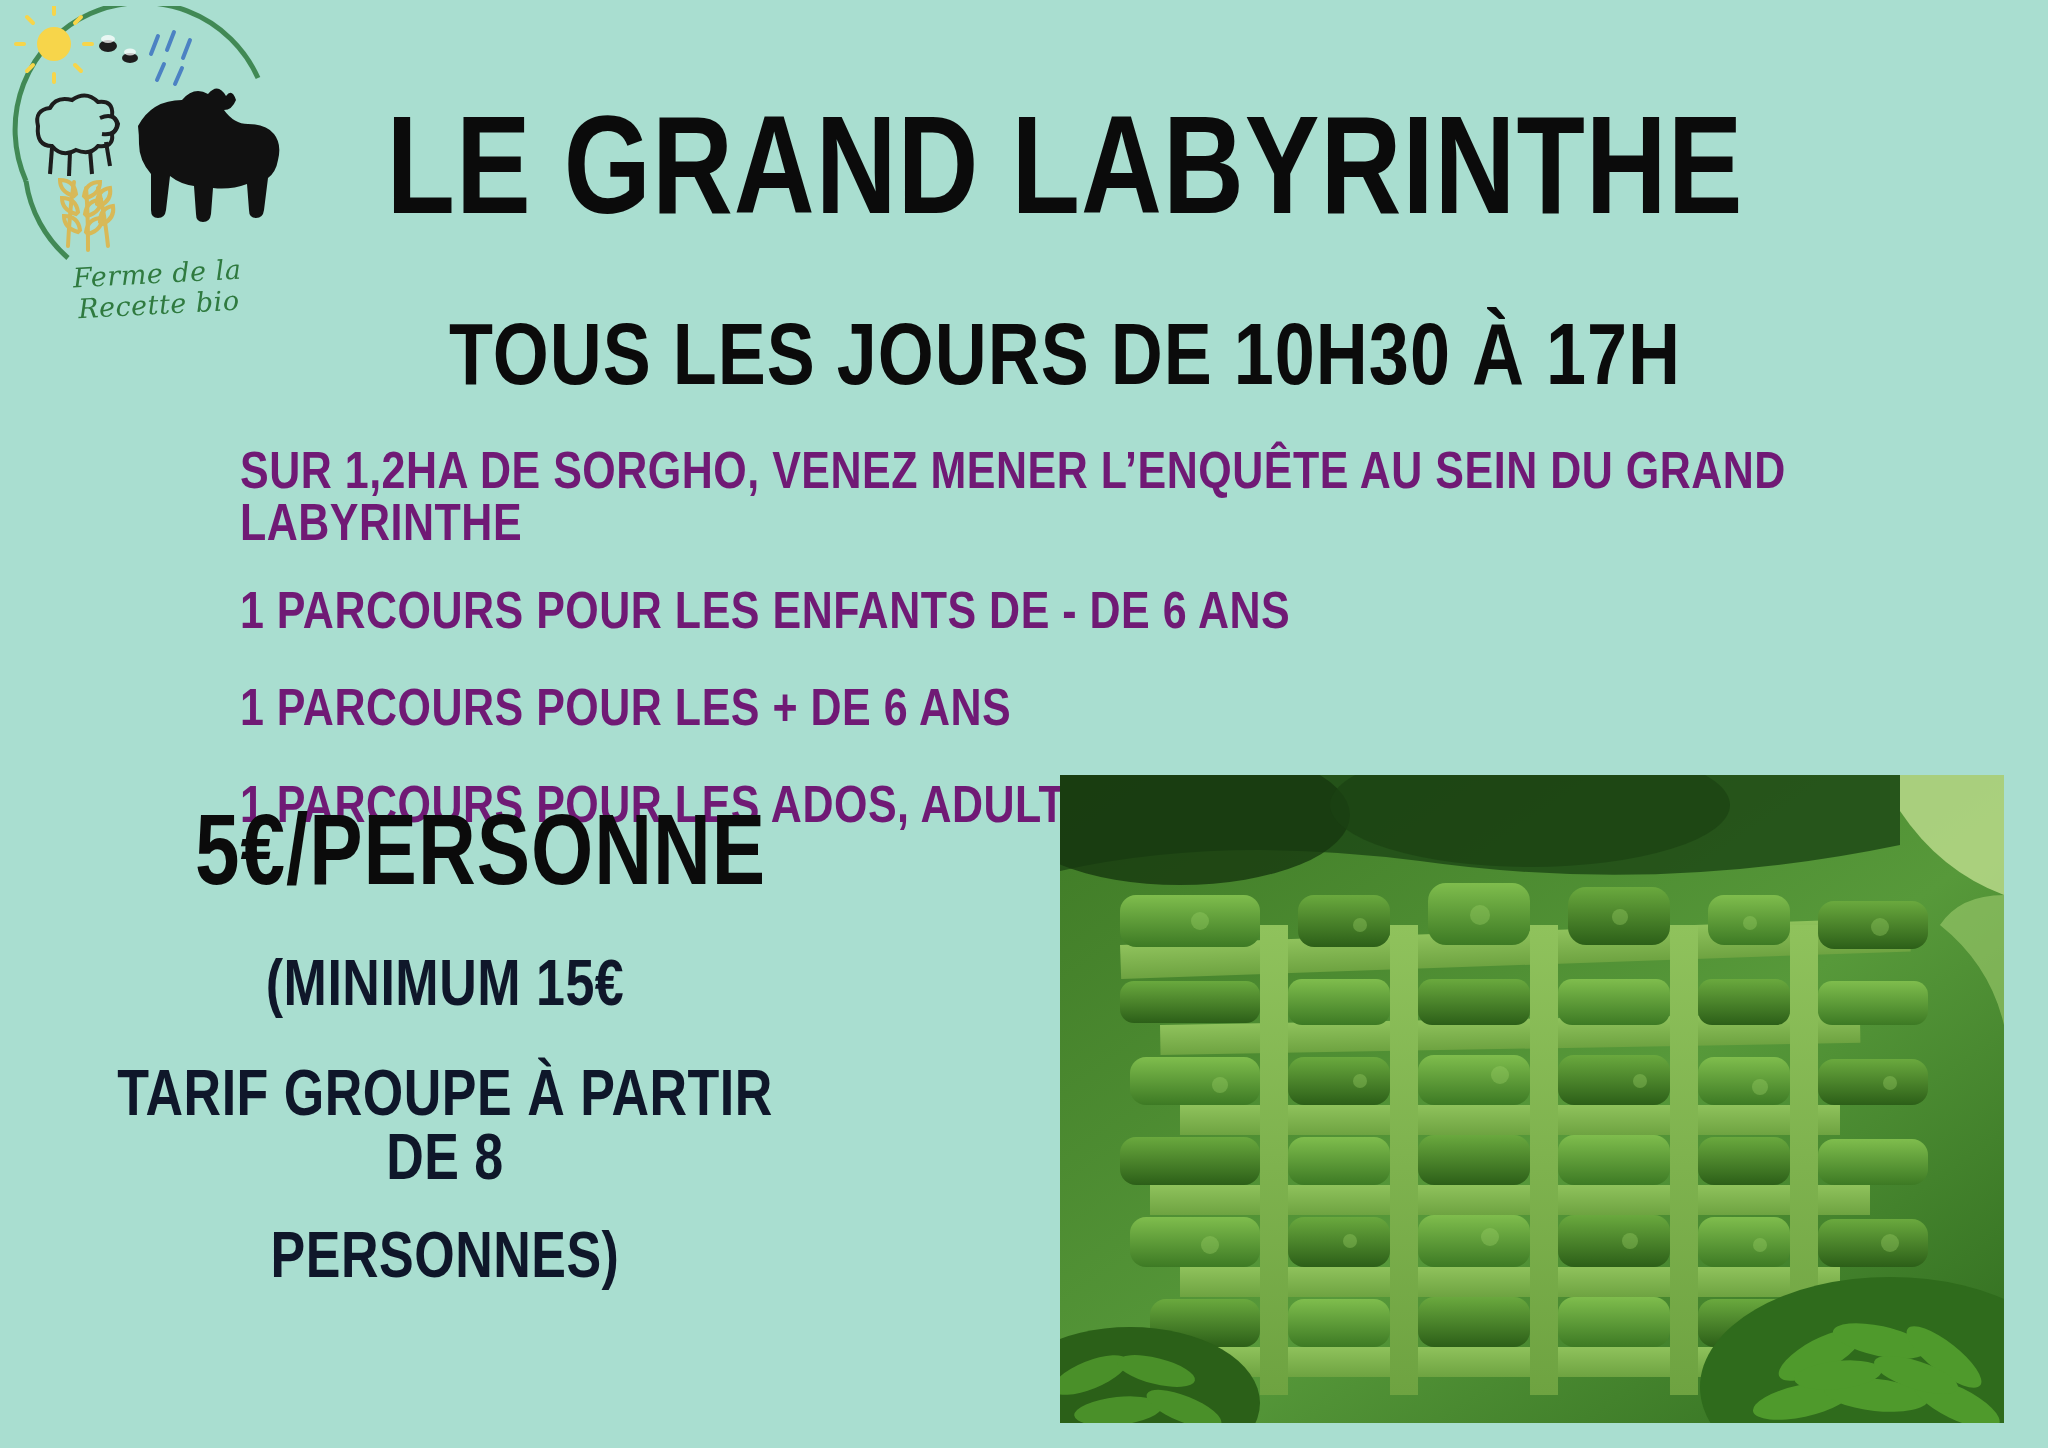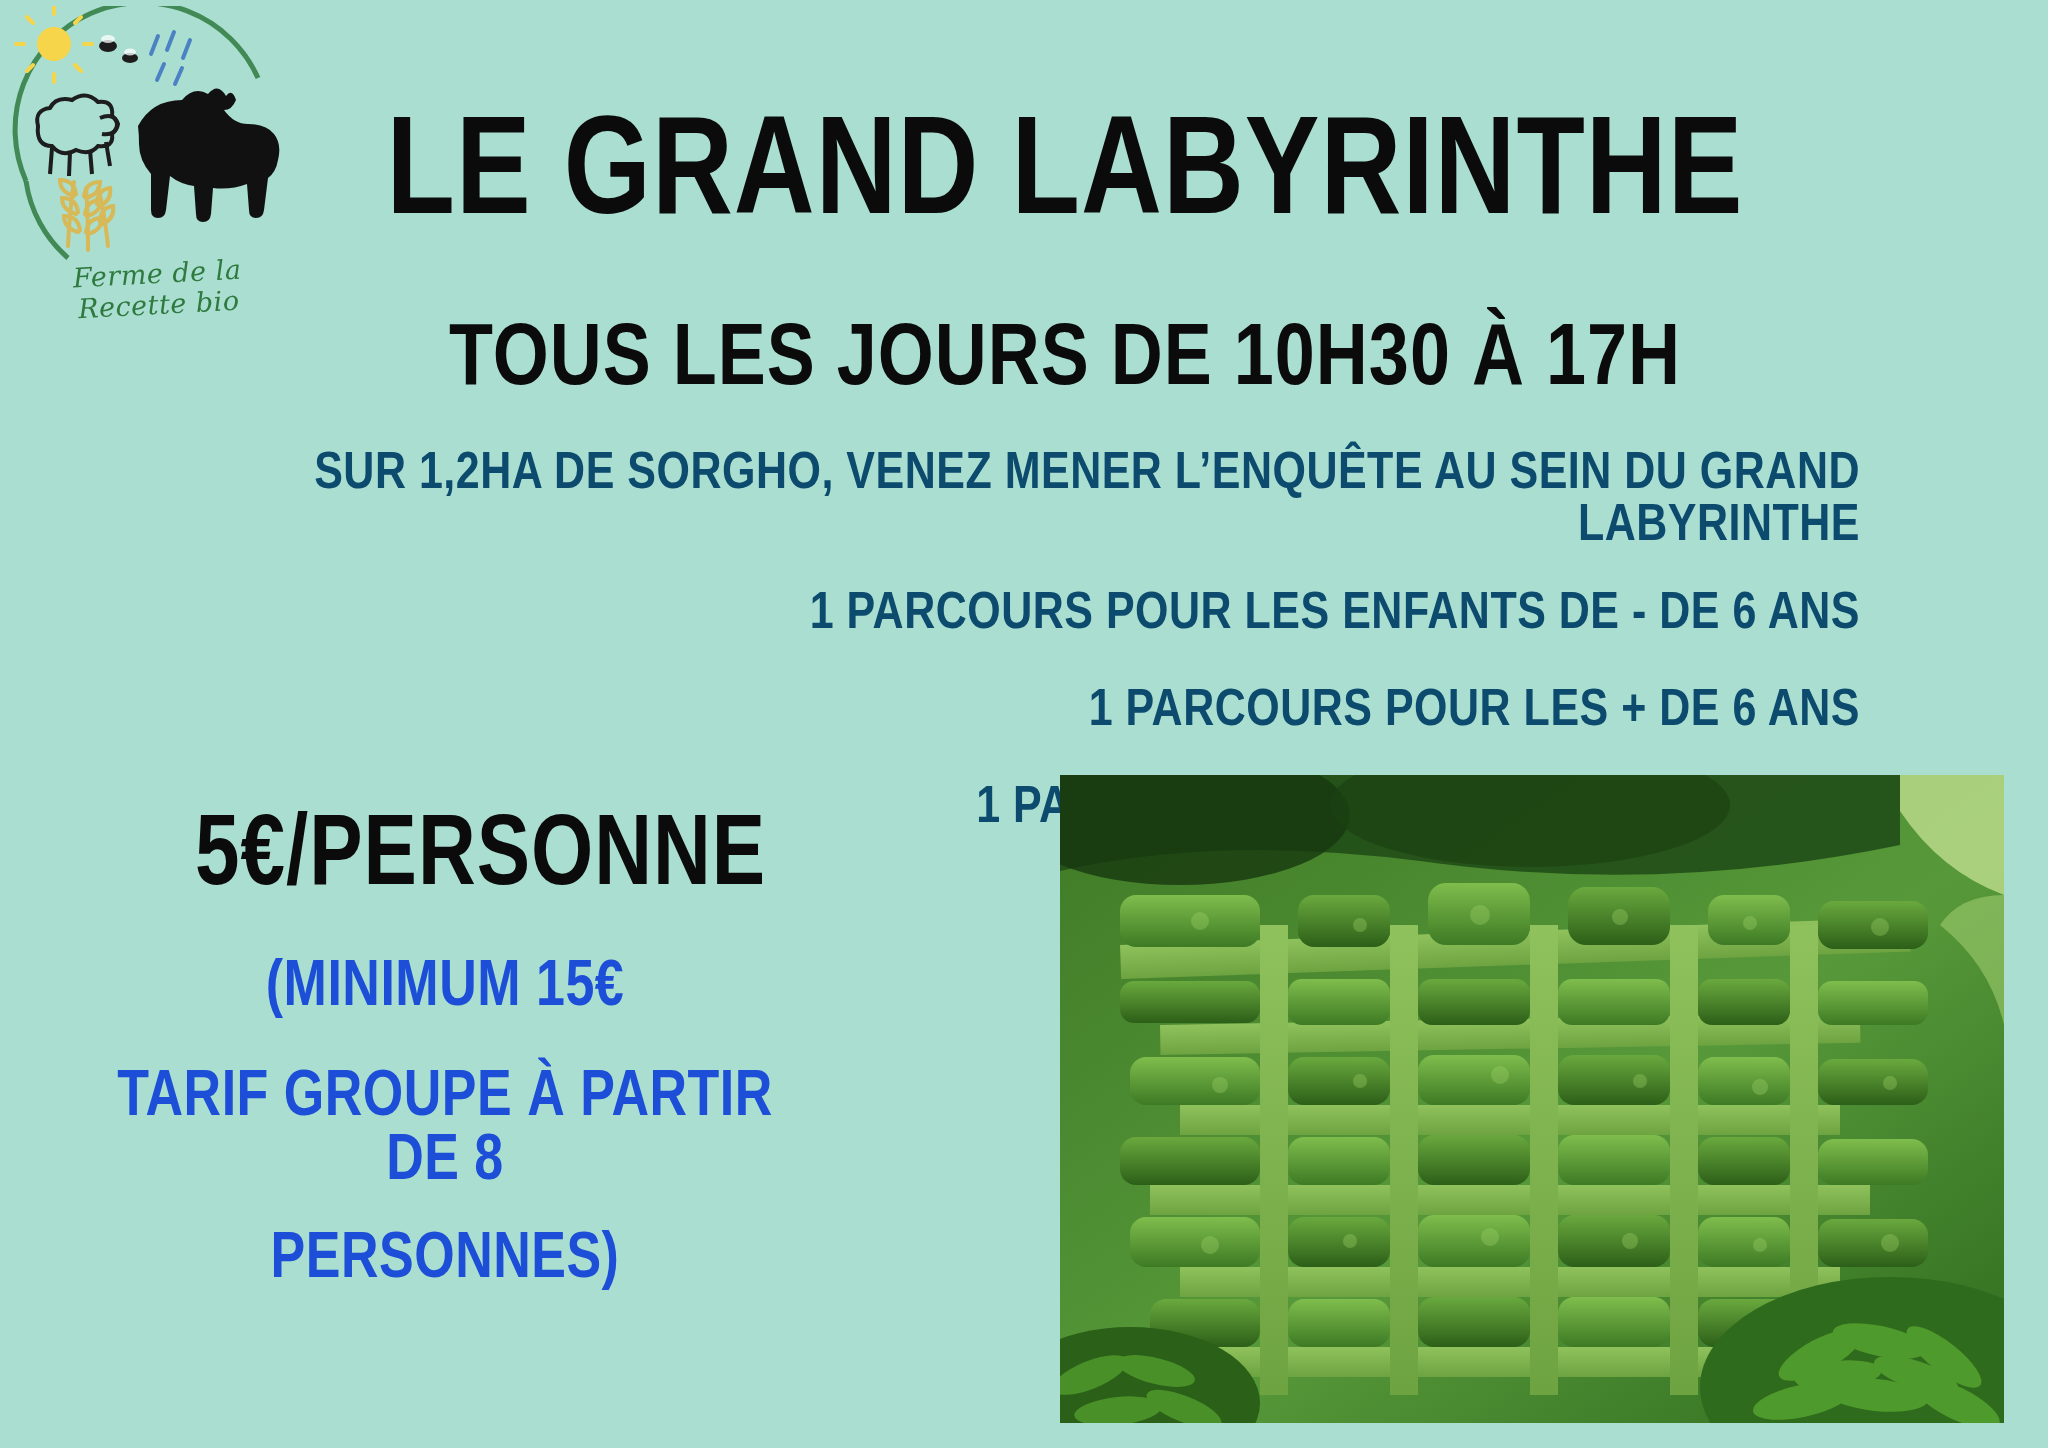--- a/index.html
+++ b/index.html
@@ -67,25 +67,25 @@
     font-size: 72px;
     line-height: 1;
     letter-spacing: 1px;
     color: #0b0b0b;
     transform: scaleY(1.22);
     transform-origin: center top;
   }
 
   .details {
     position: absolute;
-    left: 230px;
+    left: 240px;
     top: 445px;
     width: 1630px;
-    text-align: right;
-    color: #0c4a6e;
+    text-align: left;
+    color: #701a75;
   }
   .details .line {
     font-family: "Liberation Sans", sans-serif;
     font-weight: bold;
     font-size: 43px;
     line-height: 1;
     letter-spacing: .5px;
     transform: scaleY(1.2);
     transform-origin: center top;
     margin-bottom: 54px;
@@ -106,21 +106,21 @@
     transform: scaleY(1.25);
     transform-origin: left top;
   }
 
   .price-note {
     position: absolute;
     left: 110px;
     top: 950px;
     width: 670px;
     text-align: center;
-    color: #1d4ed8;
+    color: #0f172a;
   }
   .price-note .nline {
     font-family: "Liberation Sans", sans-serif;
     font-weight: bold;
     font-size: 52px;
     line-height: 1;
     letter-spacing: .5px;
     transform: scaleY(1.24);
     transform-origin: center top;
     margin-bottom: 58px;

